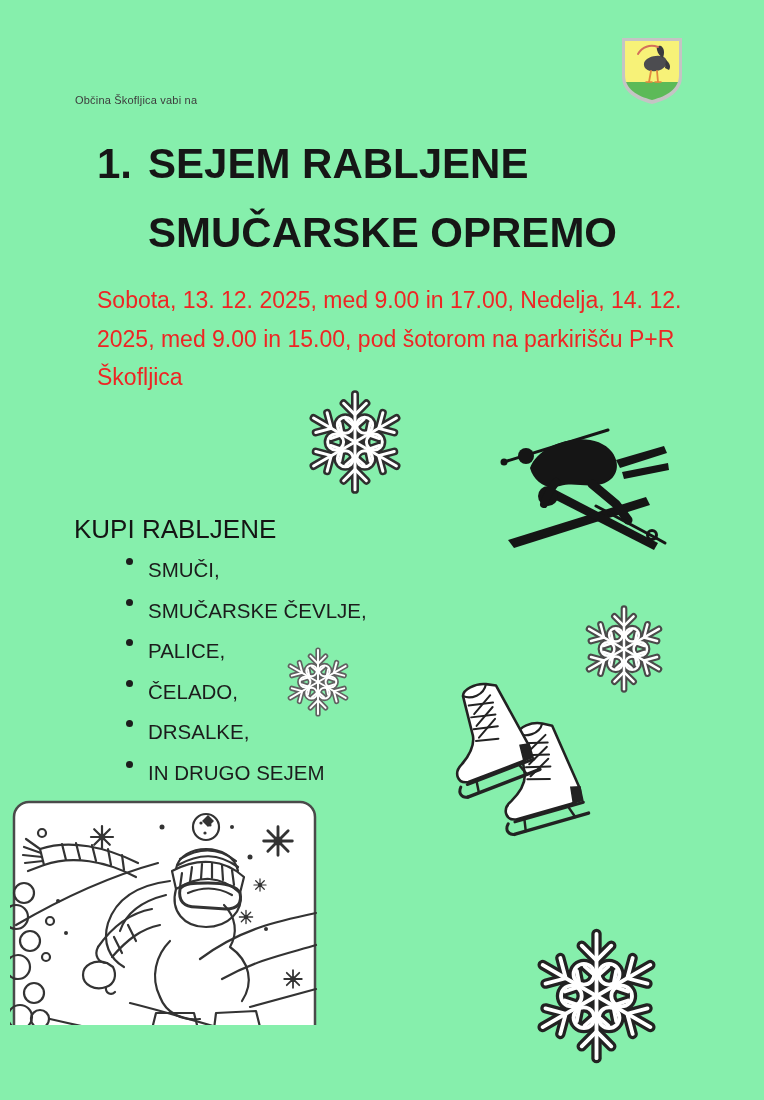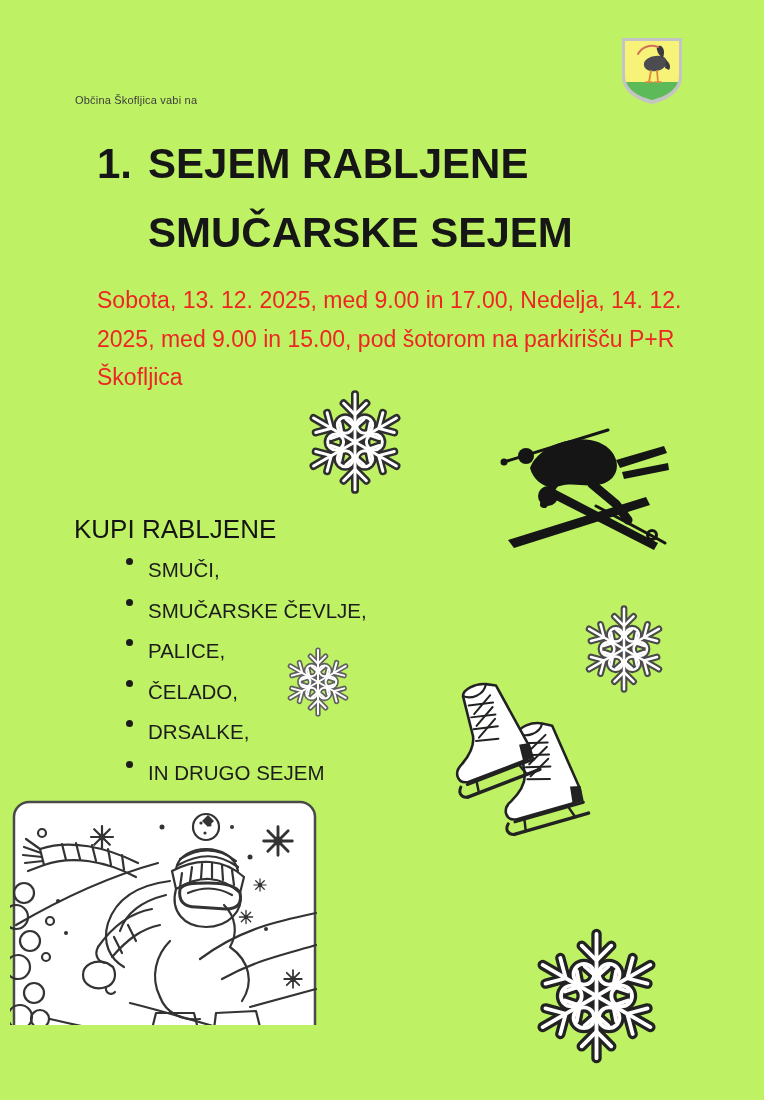--- a/index.html
+++ b/index.html
@@ -1,17 +1,17 @@
 <!DOCTYPE html>
 <html><head>
 <meta charset="utf-8">
 <style>
   html,body{margin:0;padding:0;background:#fff;}
   .page{
-    position:relative;width:764px;height:1100px;background:#bef264;overflow:hidden;
+    position:relative;width:764px;height:1100px;background:#86efac;overflow:hidden;
     font-family:"Liberation Sans",sans-serif;color:#161616;
   }
   .intro{position:absolute;left:75px;top:94px;font-size:11px;color:#3c3c3c;letter-spacing:.2px;}
   .coa{position:absolute;left:620px;top:36px;width:64px;height:69px;}
 
   .title{position:absolute;left:97px;top:129px;display:flex;font-weight:700;
          font-size:42px;line-height:69px;color:#161616;}
   .title-num{width:51px;}
   .title-lines span{display:block;white-space:nowrap;}
 
@@ -110,21 +110,21 @@
         <path d="M31,35 L29,46 M37,35 L38,46" stroke="#e2883f" stroke-width="1.8" stroke-linecap="round"></path>
         <path d="M26,46 L32,46 M35,46 L41,46" stroke="#e2883f" stroke-width="1.5" stroke-linecap="round"></path>
       </g>
     </g>
   </svg>
 
   <div class="title">
     <span class="title-num">1.</span>
     <span class="title-lines">
       <span>SEJEM RABLJENE</span>
-      <span>SMUČARSKE SEJEM</span>
+      <span>SMUČARSKE OPREMO</span>
     </span>
   </div>
 
   <div class="event">
     <span>Sobota, 13. 12. 2025, med 9.00 in 17.00, Nedelja, 14. 12.</span>
     <span>2025, med 9.00 in 15.00, pod šotorom na parkirišču P+R</span>
     <span>Škofljica</span>
   </div>
 
   <svg class="sf sf-big-top" viewBox="0 0 100 100">

